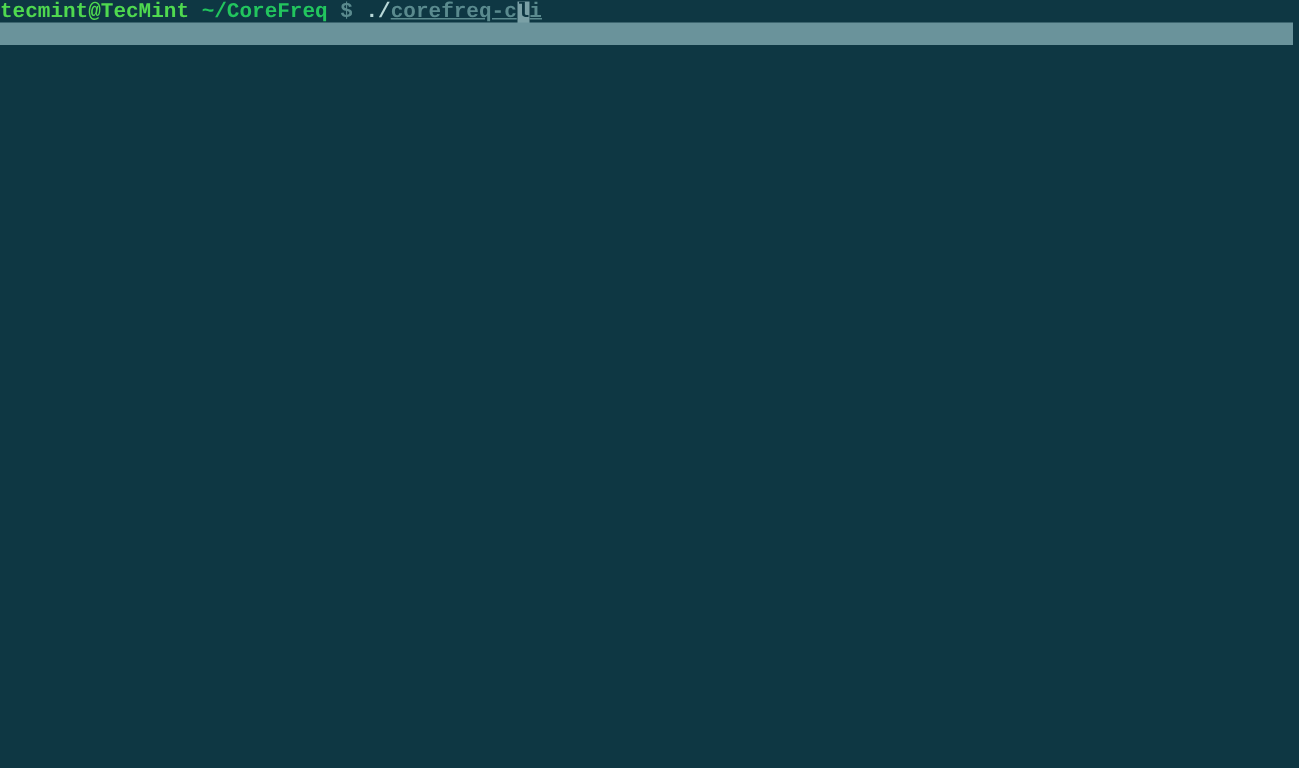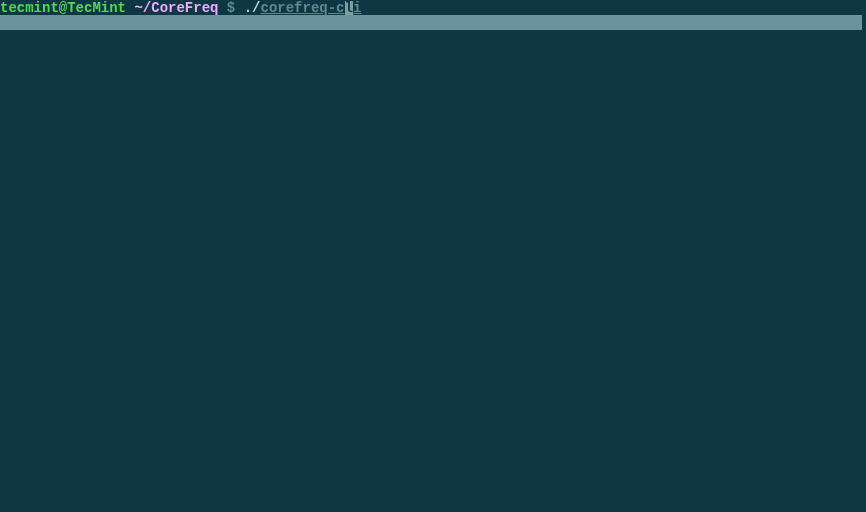--- a/index.html
+++ b/index.html
@@ -29,21 +29,21 @@
       padding-top: 1px;
       padding-left: 0px;
     }
     .user-host {
       color: #4fd94f;
     }
     .space {
       color: #5a8a8e;
     }
     .cwd {
-      color: #f0abfc;
+      color: #22c55e;
     }
     .dollar {
       color: #5a8a8e;
     }
     .cmd-prefix {
       color: #b8d8d8;
     }
     .cmd-completion {
       color: #5a8a8e;
       text-decoration: underline;

